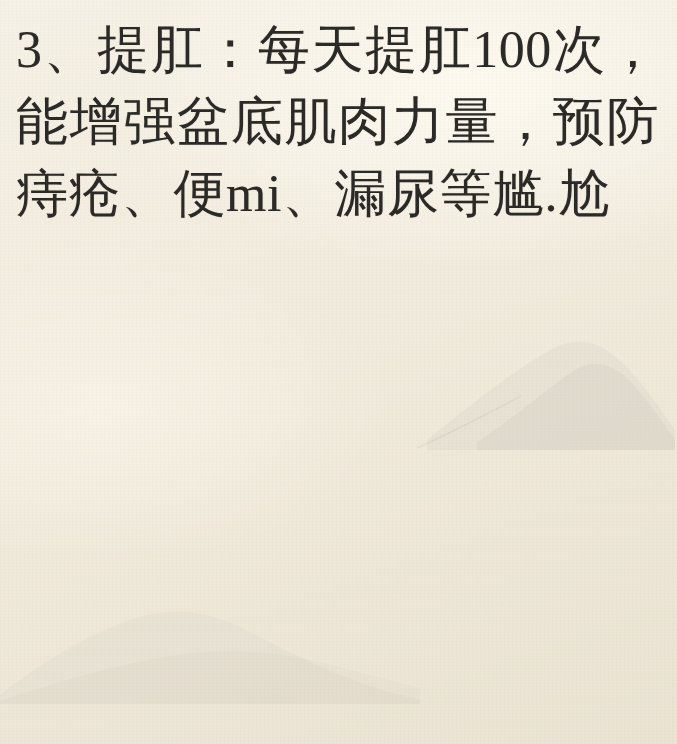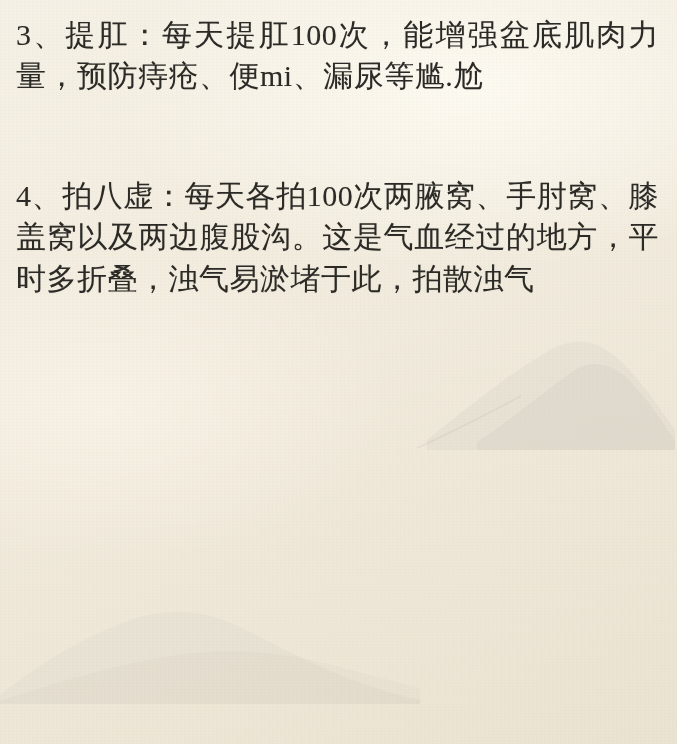--- a/index.html
+++ b/index.html
@@ -52,21 +52,21 @@
     pointer-events: none;
     opacity: 0.45;
   }
   #content {
     position: relative;
     padding: 14px 18px 0 16px;
     box-sizing: border-box;
   }
   .para {
     color: #2b2a26;
-    font-size: 30px;
+    font-size: 52px;
     line-height: 1.38;
     letter-spacing: 0.5px;
     text-align: justify;
     text-justify: inter-character;
     margin: 0;
     text-shadow: 0 0 1px rgba(60,55,45,0.18);
   }
   .para-1 { margin-bottom: 78px; }
 </style>
 </head>
@@ -82,16 +82,15 @@
     <path d="M0,118 C40,100 70,84 104,66" fill="none" stroke="rgba(120,120,115,0.18)" stroke-width="1.5"></path>
   </svg>
 
   <svg id="wash-bottom" viewBox="0 0 420 120" preserveAspectRatio="none">
     <path d="M-10,118 C40,80 80,54 130,36 C170,22 210,26 250,48 C300,74 350,100 420,116 L420,120 L-10,120 Z" fill="rgba(148,150,145,0.13)"></path>
     <path d="M-10,120 C50,100 110,82 170,72 C230,62 290,68 350,86 L420,104 L420,120 Z" fill="rgba(135,138,132,0.10)"></path>
   </svg>
 
   <div id="content">
     <p class="para para-1">3、提肛：每天提肛100次，能增强盆底肌肉力量，预防痔疮、便mi、漏尿等尴.尬</p>
-    <p class="para para-2">4、拍八虚：每天各拍100次两腋窝、手肘窝、膝盖窝以及两边腹股沟。这是气血经过的地方，平时多折叠，浊气易淤堵于此，拍散浊气</p>
   </div>
 
 </div>
 
 </body></html>

